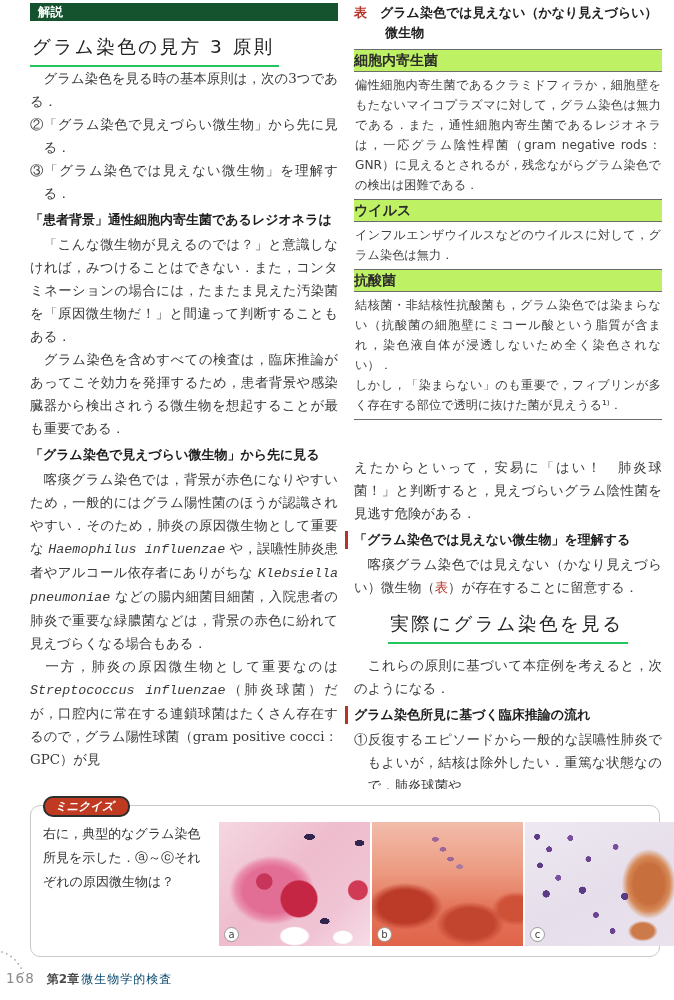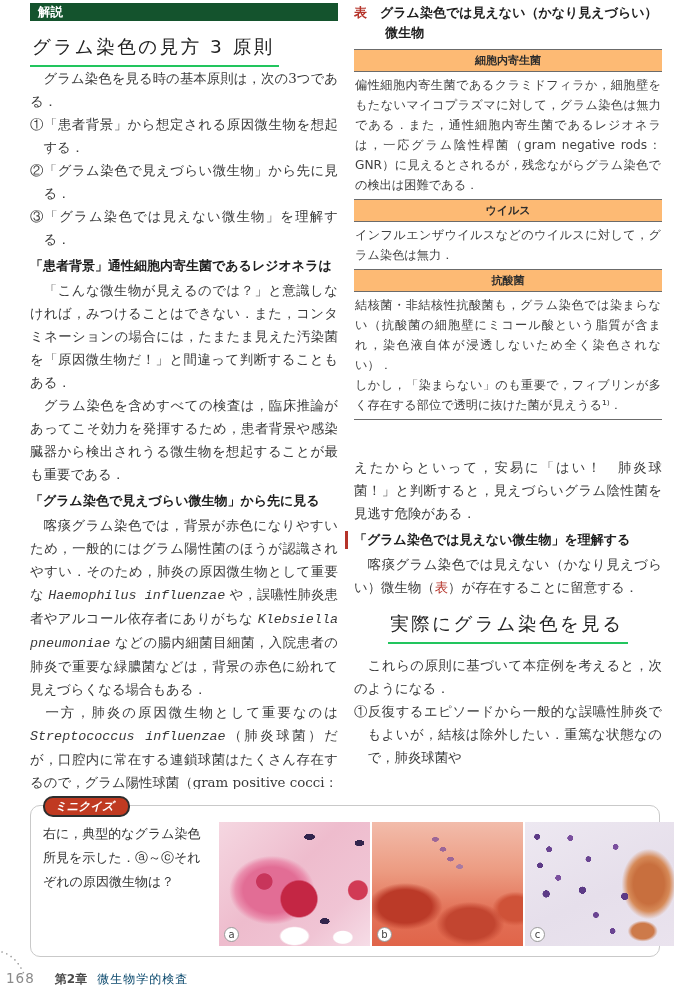--- a/index.html
+++ b/index.html
@@ -54,24 +54,24 @@
   
   .table-block { margin-bottom: 36px; }
   .table-title {
     font-family: "DejaVu Sans", "Liberation Sans", sans-serif;
     font-weight: bold; font-size: 13px; line-height: 20px; color: #1e1e1e;
     padding-left: 2.4em; text-indent: -2.4em; margin-bottom: 6px;
   }
   .table-title .tbl-label { color: #b5342a; margin-right: 1em; }
   .dtable { border-bottom: 1.5px solid #6b6b6b; }
   .dtable-header {
-    background: #fdba74; border-top: 1.5px solid #6b6b6b;
-    font-family: "DejaVu Sans", "Liberation Sans", sans-serif;
-    font-weight: bold; font-size: 11px; color: #2c2c2c;
-    text-align: center; padding: 2px 0; line-height: 17px;
+    background: #bef264; border-top: 1.5px solid #6b6b6b;
+    font-family: "DejaVu Sans", "Liberation Sans", sans-serif;
+    font-weight: bold; font-size: 14px; color: #2c2c2c;
+    padding: 2px 0; line-height: 17px;
   }
   .dtable-body {
     font-family: "DejaVu Sans", "Liberation Sans", sans-serif;
     font-size: 12.2px; line-height: 20px; color: #3f3f3f;
     text-align: justify; padding: 3px 1px 4px 1px;
     border-top: 1.5px solid #6b6b6b;
     white-space: pre-line;
   }
   .mt-heading { margin-top: 10px; margin-bottom: 10px; text-align: center; }
 
@@ -145,41 +145,40 @@
       radial-gradient(ellipse 34px 44px at 82% 50%, #c86f3e 0 45%, #d68a58 62%, rgba(0,0,0,0) 80%),
       radial-gradient(ellipse 20px 14px at 78% 88%, #cd7a4a 0 55%, rgba(0,0,0,0) 75%),
       linear-gradient(155deg, #ede8f1 0%, #e6dfeb 55%, #eae3ee 100%);
   }
 
   
   .footer {
     position: absolute; left: 0; bottom: 12px; width: 100%;
     font-family: "DejaVu Sans", "Liberation Sans", sans-serif;
     font-size: 12px; color: #8a8a8a;
-    display: flex; align-items: baseline; gap: 10px; padding-left: 6px;
+    display: flex; align-items: baseline; gap: 2px; padding-left: 6px;
   }
   .footer .pnum { font-size: 13.5px; color: #8a8a8a; letter-spacing: 1px; }
   .footer .chapter { font-weight: bold; color: #4a4a4a; margin-left: 10px; }
   .footer .chapter-title { color: #0c4a6e; letter-spacing: 1px; }
   .footer-arc { position: absolute; left: 0; top: -22px; }
 </style>
 </head>
 <body>
 
 <div class="page">
 
   <div class="columns">
 
     <div class="col col-left">
       <div class="kaisetsu-badge">解説</div>
       <div>
         <h1 class="main-heading">グラム染色の見方 3 原則</h1>
       </div>
       <p class="body">　グラム染色を見る時の基本原則は，次の3つである．</p>
-      <div class="principle">①「患者背景」から想定される原因微生物を想起する．</div>
       <div class="principle">②「グラム染色で見えづらい微生物」から先に見る．</div>
       <div class="principle">③「グラム染色では見えない微生物」を理解する．</div>
 
       <h2 class="subhead">「患者背景」通性細胞内寄生菌であるレジオネラは</h2>
       <p class="body">　「こんな微生物が見えるのでは？」と意識しなければ，みつけることはできない．また，コンタミネーションの場合には，たまたま見えた汚染菌を「原因微生物だ！」と間違って判断することもある．</p>
       <p class="body">　グラム染色を含めすべての検査は，臨床推論があってこそ効力を発揮するため，患者背景や感染臓器から検出されうる微生物を想起することが最も重要である．</p>
 
       <h2 class="subhead">「グラム染色で見えづらい微生物」から先に見る</h2>
       <p class="body"><span>　喀痰グラム染色では，背景が赤色になりやすいため，一般的にはグラム陽性菌のほうが認識されやすい．そのため，肺炎の原因微生物として重要な </span><span class="lat">Haemophilus influenzae</span><span> や，誤嚥性肺炎患者やアルコール依存者にありがちな </span><span class="lat">Klebsiella pneumoniae</span><span> などの腸内細菌目細菌，入院患者の肺炎で重要な緑膿菌などは，背景の赤色に紛れて見えづらくなる場合もある．</span></p>
       <p class="body"><span>　一方，肺炎の原因微生物として重要なのは </span><span class="lat">Streptococcus influenzae</span><span>（肺炎球菌）だが，口腔内に常在する連鎖球菌はたくさん存在するので，グラム陽性球菌（gram positive cocci：GPC）が見</span></p>
@@ -205,20 +204,21 @@
       <p class="body">えたからといって，安易に「はい！　肺炎球菌！」と判断すると，見えづらいグラム陰性菌を見逃す危険がある．</p>
 
       <h2 class="subhead">「グラム染色では見えない微生物」を理解する</h2>
       <p class="body"><span>　喀痰グラム染色では見えない（かなり見えづらい）微生物（</span><span class="red-text">表</span><span>）が存在することに留意する．</span></p>
 
       <div class="mt-heading">
         <h1 class="main-heading">実際にグラム染色を見る</h1>
       </div>
       <p class="body">　これらの原則に基づいて本症例を考えると，次のようになる．</p>
 
+      <h2 class="subhead">グラム染色所見に基づく臨床推論の流れ</h2>
       <div class="principle"><span>①反復するエピソードから一般的な誤嚥性肺炎でもよいが，結核は除外したい．重篤な状態なので，肺炎球菌や </span></div>
 
     </div>
   </div>
 
   <div class="quiz">
     <div class="quiz-badge">ミニクイズ</div>
     <div class="quiz-inner">
       <p class="quiz-text">右に，典型的なグラム染色所見を示した．ⓐ～ⓒそれぞれの原因微生物は？</p>
       <div class="quiz-images">

